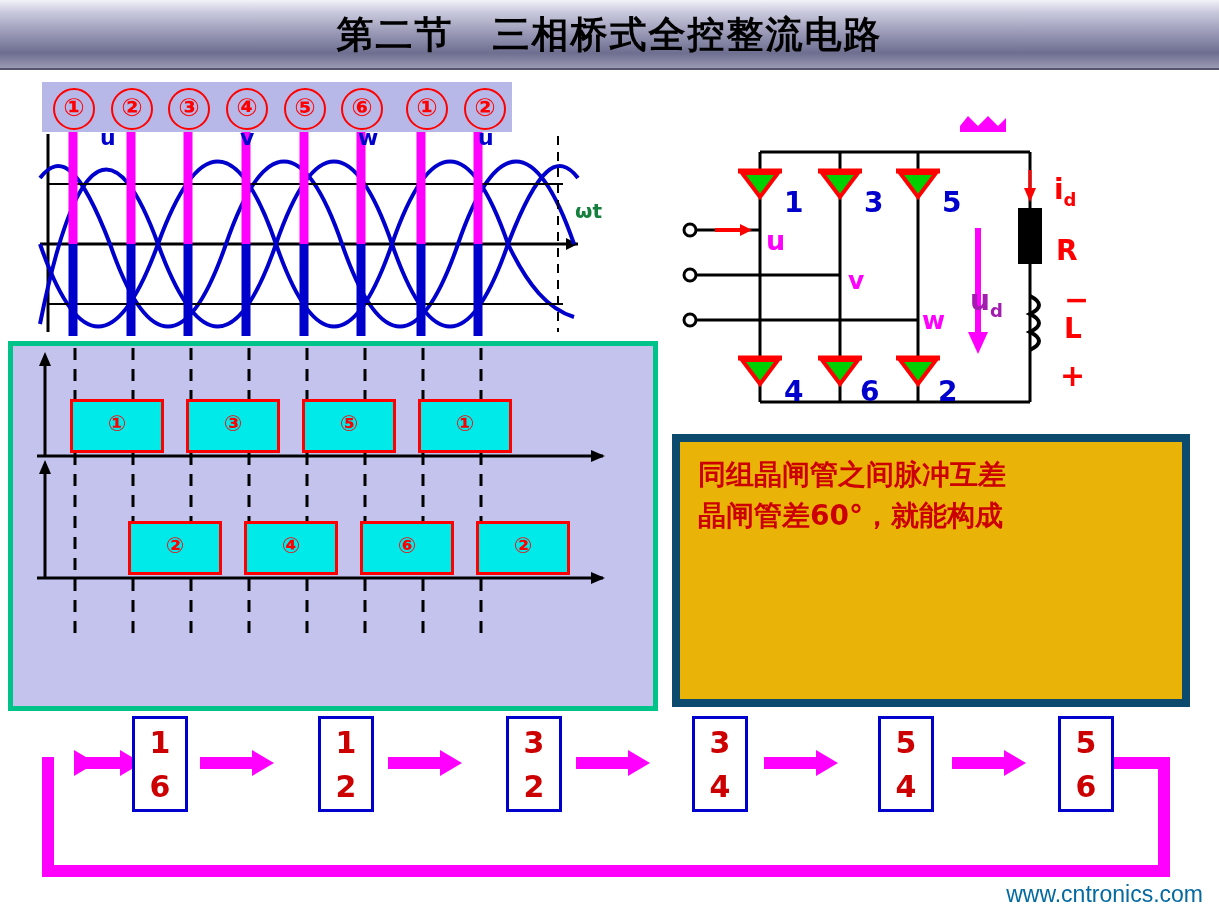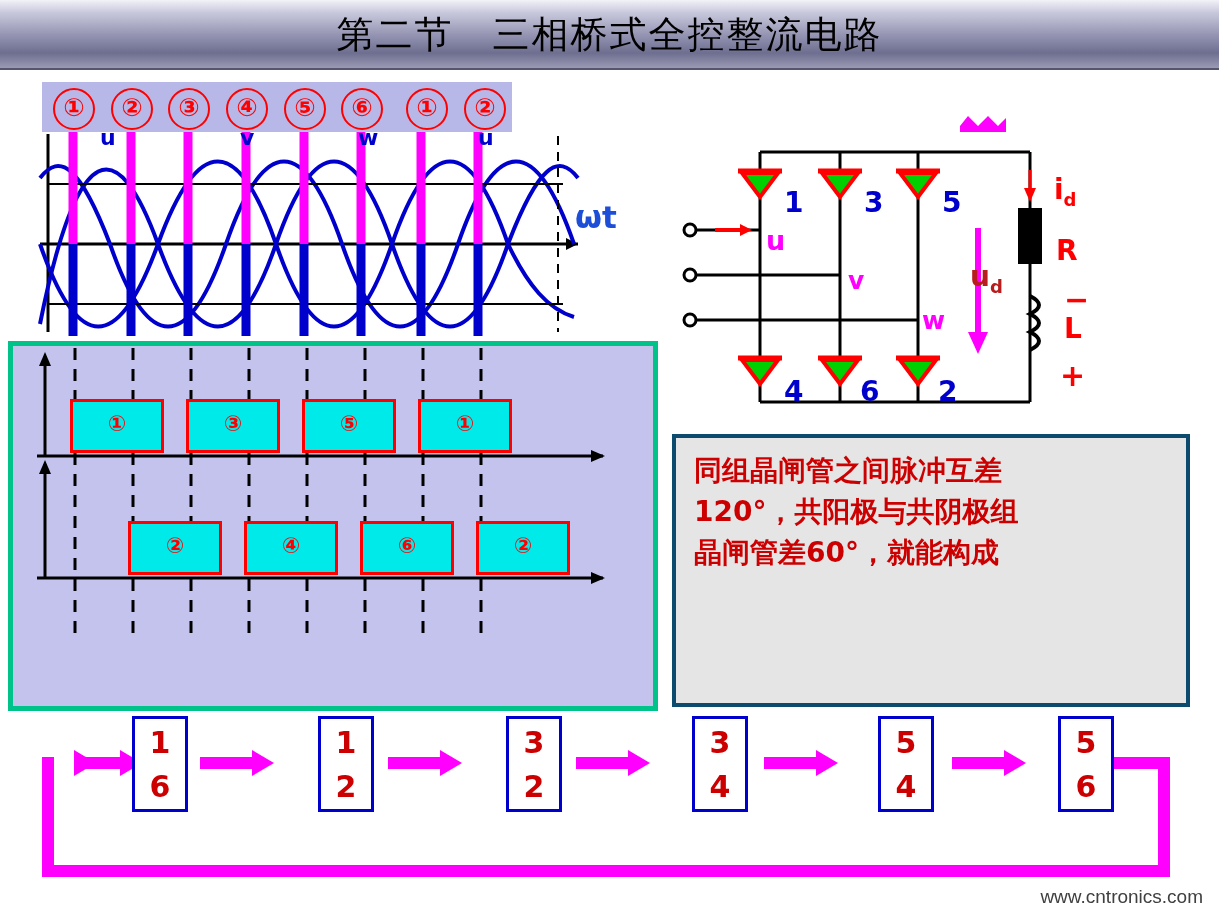--- a/index.html
+++ b/index.html
@@ -12,21 +12,21 @@
   }
   
   #title-bar{
     position:absolute;left:0;top:0;width:1219px;height:68px;
     background:linear-gradient(to bottom,#f2f2f8 0%,#c9c9dd 18%,#8f8fae 55%,#6e6e90 78%,#9a9ab4 100%);
     border-bottom:2px solid #55556f;
   }
   #title-text{
     position:absolute;left:0;top:10px;width:1219px;text-align:center;
     font-family:"DejaVu Sans","Liberation Sans",sans-serif;
-    font-size:37px;font-weight:normal;color:#000;letter-spacing:2px;
+    font-size:37px;font-weight:bold;color:#000;letter-spacing:2px;
   }
   
   .abs{position:absolute;}
   
   #wave-panel{position:absolute;left:18px;top:74px;width:620px;height:270px;}
   #circle-legend{
     position:absolute;left:42px;top:82px;width:470px;height:50px;
     background:#b8b8e8;border:0;
   }
   .circ-num{
@@ -40,37 +40,37 @@
     background:#c3c3ee;border:5px solid #00c389;
   }
   .pbox{
     position:absolute;background:#00eaea;border:3px solid #ff0000;
     color:#ff0000;font-size:22px;font-weight:bold;text-align:center;
     font-family:"DejaVu Sans",sans-serif;
   }
   
   #note-box{
     position:absolute;left:672px;top:434px;width:518px;height:273px;
-    background:#e5e5e5;border:4px solid #0c4a6e;
+    background:#eab308;border:8px solid #0c4a6e;
     box-sizing:border-box;padding:12px 14px 0 18px;
   }
   #note-box p{
     margin:0;color:#cc0000;font-weight:bold;font-size:28px;line-height:41px;
     font-family:"DejaVu Sans","Liberation Sans",sans-serif;
   }
   
   .seq-box{
     position:absolute;top:716px;width:56px;height:96px;border:3px solid #0000cc;
     background:#ffffff;color:#cc0000;font-size:30px;font-weight:bold;
     text-align:center;line-height:44px;font-family:"DejaVu Sans",sans-serif;
     padding-top:2px;box-sizing:border-box;
   }
   
   #footer{
-    position:absolute;right:16px;bottom:6px;color:#404040;font-size:19px;
+    position:absolute;right:16px;bottom:6px;color:#0369a1;font-size:23px;
     font-family:"Liberation Sans",sans-serif;
   }
   
   .clab{position:absolute;font-weight:bold;font-family:"DejaVu Sans",sans-serif;}
 </style>
 </head>
 <body>
 
 <div id="title-bar">
   <div id="title-text">第二节　三相桥式全控整流电路</div>
@@ -107,21 +107,21 @@
       <line x1="55" y1="170" x2="55" y2="262"></line>
       <line x1="113" y1="170" x2="113" y2="262"></line>
       <line x1="170" y1="170" x2="170" y2="262"></line>
       <line x1="228" y1="170" x2="228" y2="262"></line>
       <line x1="286" y1="170" x2="286" y2="262"></line>
       <line x1="343" y1="170" x2="343" y2="262"></line>
       <line x1="403" y1="170" x2="403" y2="262"></line>
       <line x1="460" y1="170" x2="460" y2="262"></line>
     </g>
   </svg>
-  <div class="clab" style="left:557px;top:125px;color:#1d4ed8;font-size:31px;">ωt</div>
+  <div class="clab" style="left:557px;top:125px;color:#15803d;font-size:20px;">ωt</div>
 </div>
 
 <div class="clab" style="left:100px;top:125px;color:#0000cc;font-size:22px;">u</div>
 <div class="clab" style="left:240px;top:125px;color:#0000cc;font-size:22px;">v</div>
 <div class="clab" style="left:358px;top:125px;color:#0000cc;font-size:22px;">w</div>
 <div class="clab" style="left:478px;top:125px;color:#0000cc;font-size:22px;">u</div>
 
 <div id="circle-legend"></div>
 <div class="circ-num" style="left:53px;">①</div>
 <div class="circ-num" style="left:111px;">②</div>
@@ -234,27 +234,26 @@
 <div class="clab" style="left:848px;top:266px;color:#ff00ff;font-size:25px;">v</div>
 <div class="clab" style="left:922px;top:306px;color:#ff00ff;font-size:25px;">w</div>
 
 <div class="clab" style="left:1054px;top:173px;color:#ff0000;font-size:28px;">
   <span>i</span><sub style="font-size:18px;">d</sub>
 </div>
 <div class="clab" style="left:1056px;top:234px;color:#ff0000;font-size:28px;">R</div>
 <div class="clab" style="left:1064px;top:282px;color:#ff0000;font-size:30px;">−</div>
 <div class="clab" style="left:1064px;top:312px;color:#ff0000;font-size:28px;">L</div>
 <div class="clab" style="left:1060px;top:358px;color:#ff0000;font-size:30px;">+</div>
-<div class="clab" style="left:970px;top:260px;color:#b91c1c;font-size:28px;">
+<div class="clab" style="left:970px;top:284px;color:#a21caf;font-size:28px;">
   <span>u</span><sub style="font-size:18px;">d</sub>
 </div>
 
 <div id="note-box">
   <p>同组晶闸管之间脉冲互差</p>
-  <p>120°，共阳极与共阴极组</p>
   <p>晶闸管差60°，就能构成</p>
 </div>
 
 <div class="abs" style="left:0;top:700px;width:1219px;height:200px;">
   <svg width="1219" height="200" viewBox="0 0 1219 200">
     <g fill="#ff00ff">
 
       <rect x="82" y="57" width="46" height="12"></rect>
         <polygon points="142,63 120,50 120,76"></polygon>
       <rect x="200" y="57" width="60" height="12"></rect>

